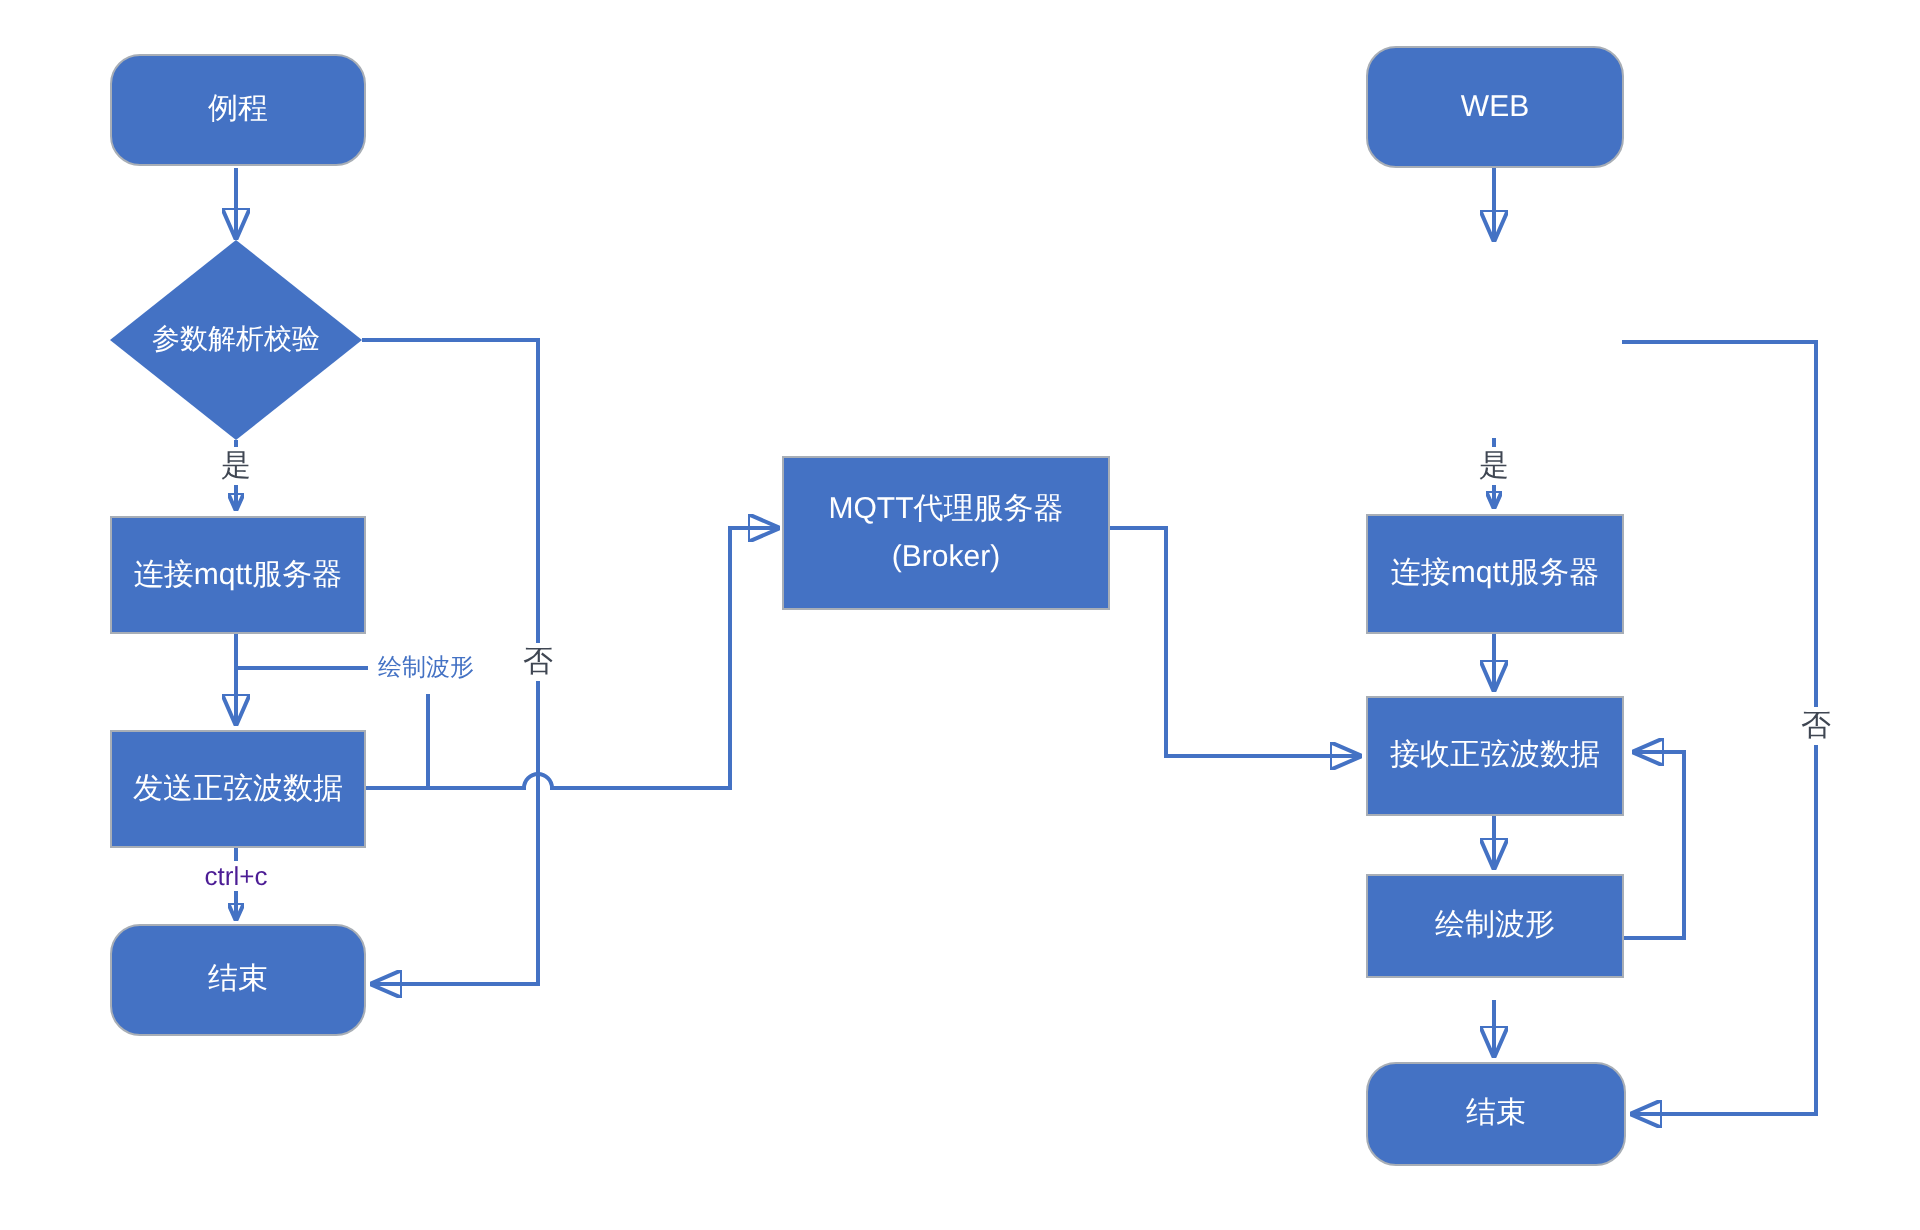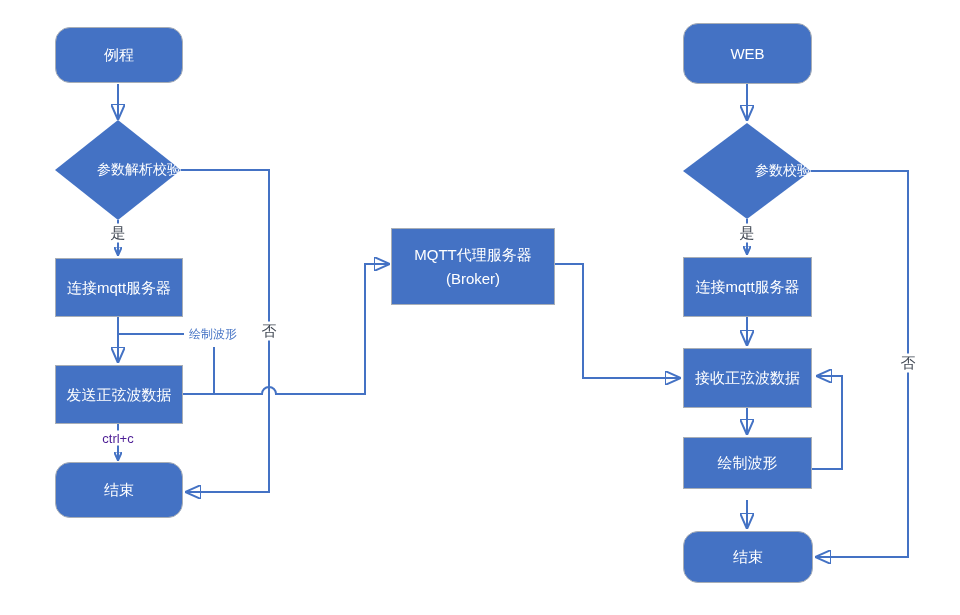--- a/index.html
+++ b/index.html
@@ -8,21 +8,21 @@
     font-family:Liberation Sans, sans-serif;
   }
   .edges{position:absolute;left:0;top:0;width:960px;height:615px;}
   .edges path{fill:none;stroke:#4472C4;stroke-width:2;}
   .node{
     position:absolute;display:flex;align-items:center;justify-content:center;
     text-align:center;background:#4472C4;color:#ffffff;font-size:15px;line-height:1.55;
     border:1px solid #A8AEB6;box-sizing:border-box;padding:2px 8px;
   }
   .round{border-radius:15px;}
-  .diamond{background:transparent;border:none;padding:0;justify-content:flex-end;}
+  .diamond{background:transparent;border:none;padding:0;}
   .diamond::before{
     content:"";position:absolute;left:0;top:0;right:0;bottom:0;background:#4472C4;
     clip-path:polygon(50% 0,100% 50%,50% 100%,0 50%);
   }
   .diamond .txt{position:relative;z-index:1;font-size:14px;}
   .elabel{
     position:absolute;transform:translate(-50%,-50%);background:#ffffff;
     padding:0 3px;font-size:15px;color:#3F4652;white-space:nowrap;z-index:2;
   }
   .elabel.loop{color:#4472C4;font-size:12px;transform:translate(0,-50%);}
@@ -84,23 +84,20 @@
     <span class="txt">
       <span>MQTT代理服务器</span><br>
       <span>(Broker)</span>
     </span>
   </div>
 
   <div class="node round" style="left:683px;top:23px;width:129px;height:61px">
     <span class="txt">WEB</span>
   </div>
 
-  <div class="node diamond" style="left:683px;top:123px;width:128px;height:96px">
-    <span class="txt">参数校验</span>
-  </div>
 
   <div class="node" style="left:683px;top:257px;width:129px;height:60px">
     <span class="txt">连接mqtt服务器</span>
   </div>
 
   <div class="node" style="left:683px;top:348px;width:129px;height:60px">
     <span class="txt">接收正弦波数据</span>
   </div>
 
   <div class="node" style="left:683px;top:437px;width:129px;height:52px">

